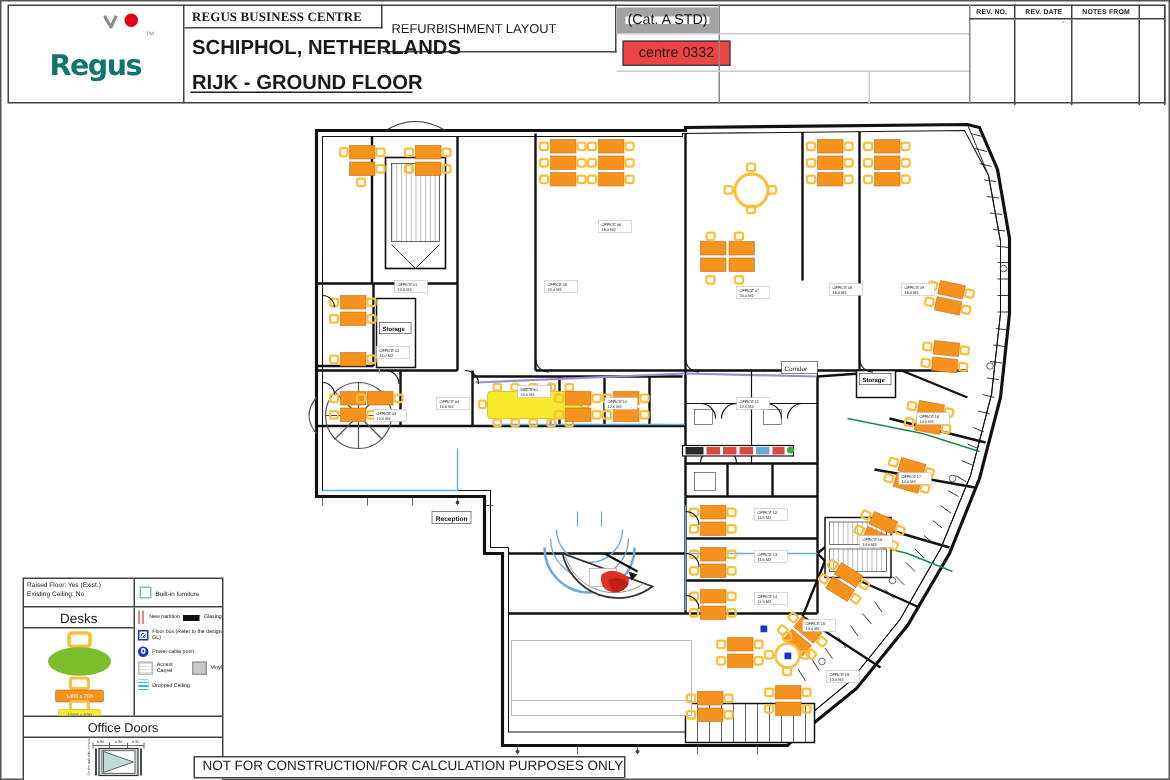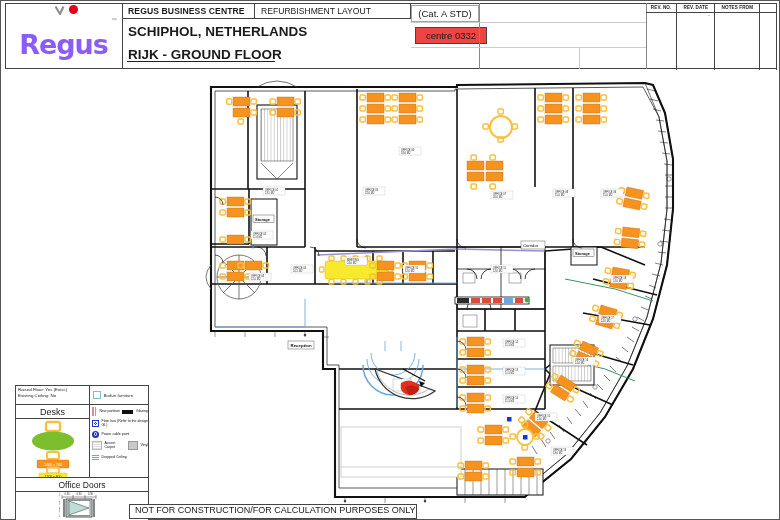--- a/index.html
+++ b/index.html
@@ -7,42 +7,42 @@
        font-family:"Liberation Sans",sans-serif;color:#1a1a1a;}
   #sheet{position:relative;width:780px;height:520px;box-sizing:border-box;
          border:1px solid #555;background:#fff;}
 
   
   .tb{position:absolute;box-sizing:border-box;}
   #tb-outer{left:4px;top:2px;width:772px;height:66px;border:1px solid #444;}
   #logo-cell{left:4px;top:2px;width:118px;height:66px;border-right:1px solid #444;
              display:flex;align-items:center;justify-content:center;}
   .logo{position:relative;}
-  .logo-word{font-size:27px;font-weight:bold;color:#8b5cf6;letter-spacing:-1px;
+  .logo-word{font-size:19px;font-weight:bold;color:#0f766e;letter-spacing:-1px;
              line-height:1;font-family:"DejaVu Sans",sans-serif;margin-top:16px;}
   .logo-tm{position:absolute;right:-9px;top:2px;font-size:6px;color:#8e8e8e;}
   .logo-tick{position:absolute;left:36px;top:-9px;width:11px;height:9px;}
   .logo-dot{position:absolute;left:50px;top:-10px;width:9px;height:9px;
             border-radius:50%;background:#e2001a;}
 
   #cell-bc{left:122px;top:2px;width:132px;height:16px;border-right:1px solid #444;
            border-bottom:1px solid #444;display:flex;align-items:center;padding-left:5px;}
-  #cell-bc span{font-size:8.6px;font-weight:bold;letter-spacing:.1px;}
-  #cell-rl{left:254px;top:2px;width:156px;height:16px;border-bottom:1px solid #444;
+  #cell-bc span{font-size:8.6px;font-weight:bold;letter-spacing:.1px;font-family:Liberation Serif, serif;}
+  #cell-rl{left:254px;top:2px;width:156px;height:32px;border-bottom:1px solid #444;
            border-right:1px solid #444;display:flex;align-items:center;padding-left:6px;}
   #cell-rl span{font-size:8.6px;}
   #cell-site{left:122px;top:18px;width:288px;height:24px;display:flex;align-items:center;
              padding-left:5px;}
   #cell-site span{font-size:13.5px;font-weight:bold;}
   #cell-floor{left:122px;top:42px;width:288px;height:22px;display:flex;align-items:center;
               padding-left:5px;}
   #cell-floor span{font-size:13.5px;font-weight:bold;}
   #floor-ul{position:absolute;left:126px;top:60px;width:148px;height:1px;background:#222;}
 
-  #cell-cat{left:410px;top:4px;width:68px;height:17px;border:1px solid #a3a3a3;
+  #cell-cat{left:410px;top:4px;width:68px;height:17px;border:6px solid #a3a3a3;
             display:flex;align-items:center;justify-content:center;background:#fff;}
   #cell-cat span{font-size:9.5px;}
   #cell-centre{left:414px;top:26px;width:72px;height:17px;border:1px solid #444;
                display:flex;align-items:center;justify-content:center;background:#ef4444;}
   #cell-centre span{font-size:9.5px;}
   #vline-a{left:478px;top:2px;width:1px;height:66px;background:#888;}
   #vline-b{left:645px;top:2px;width:1px;height:66px;background:#888;}
   #hline-faint1{left:410px;top:46px;width:235px;height:1px;background:#ccc;}
   #hline-faint2{left:410px;top:21px;width:235px;height:1px;background:#ccc;}
   #vline-faint{left:578px;top:46px;width:1px;height:22px;background:#ccc;}

